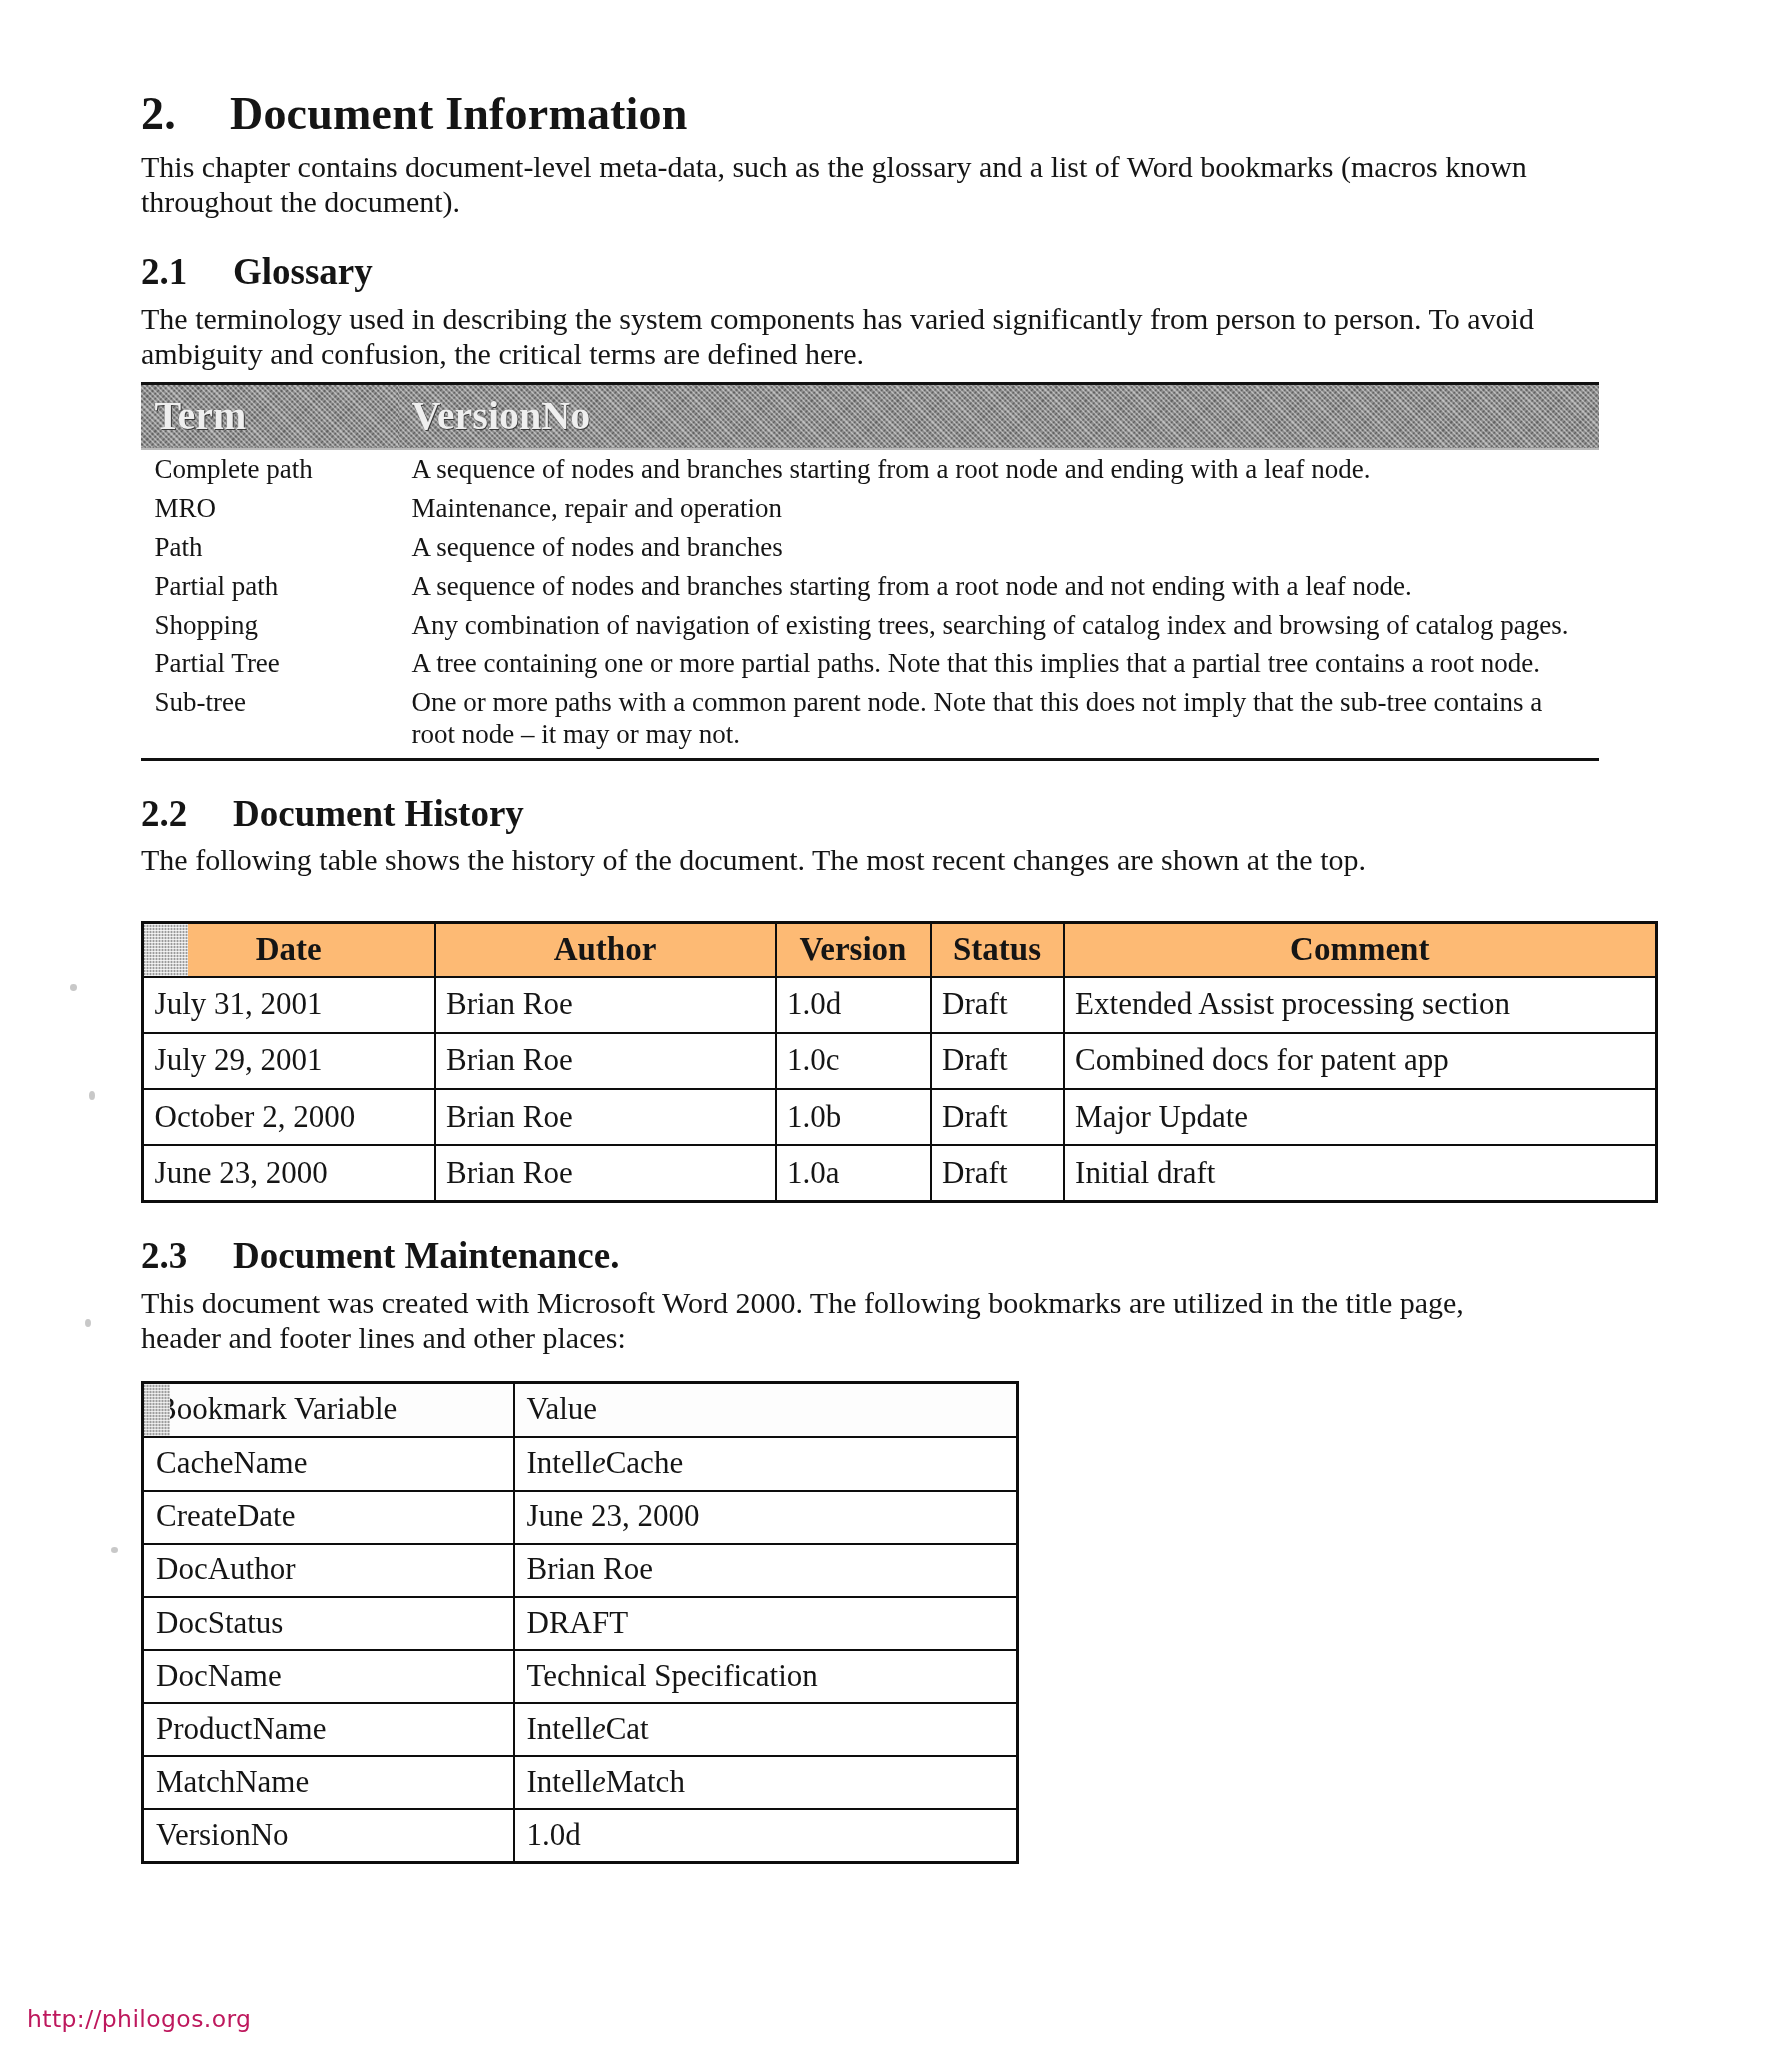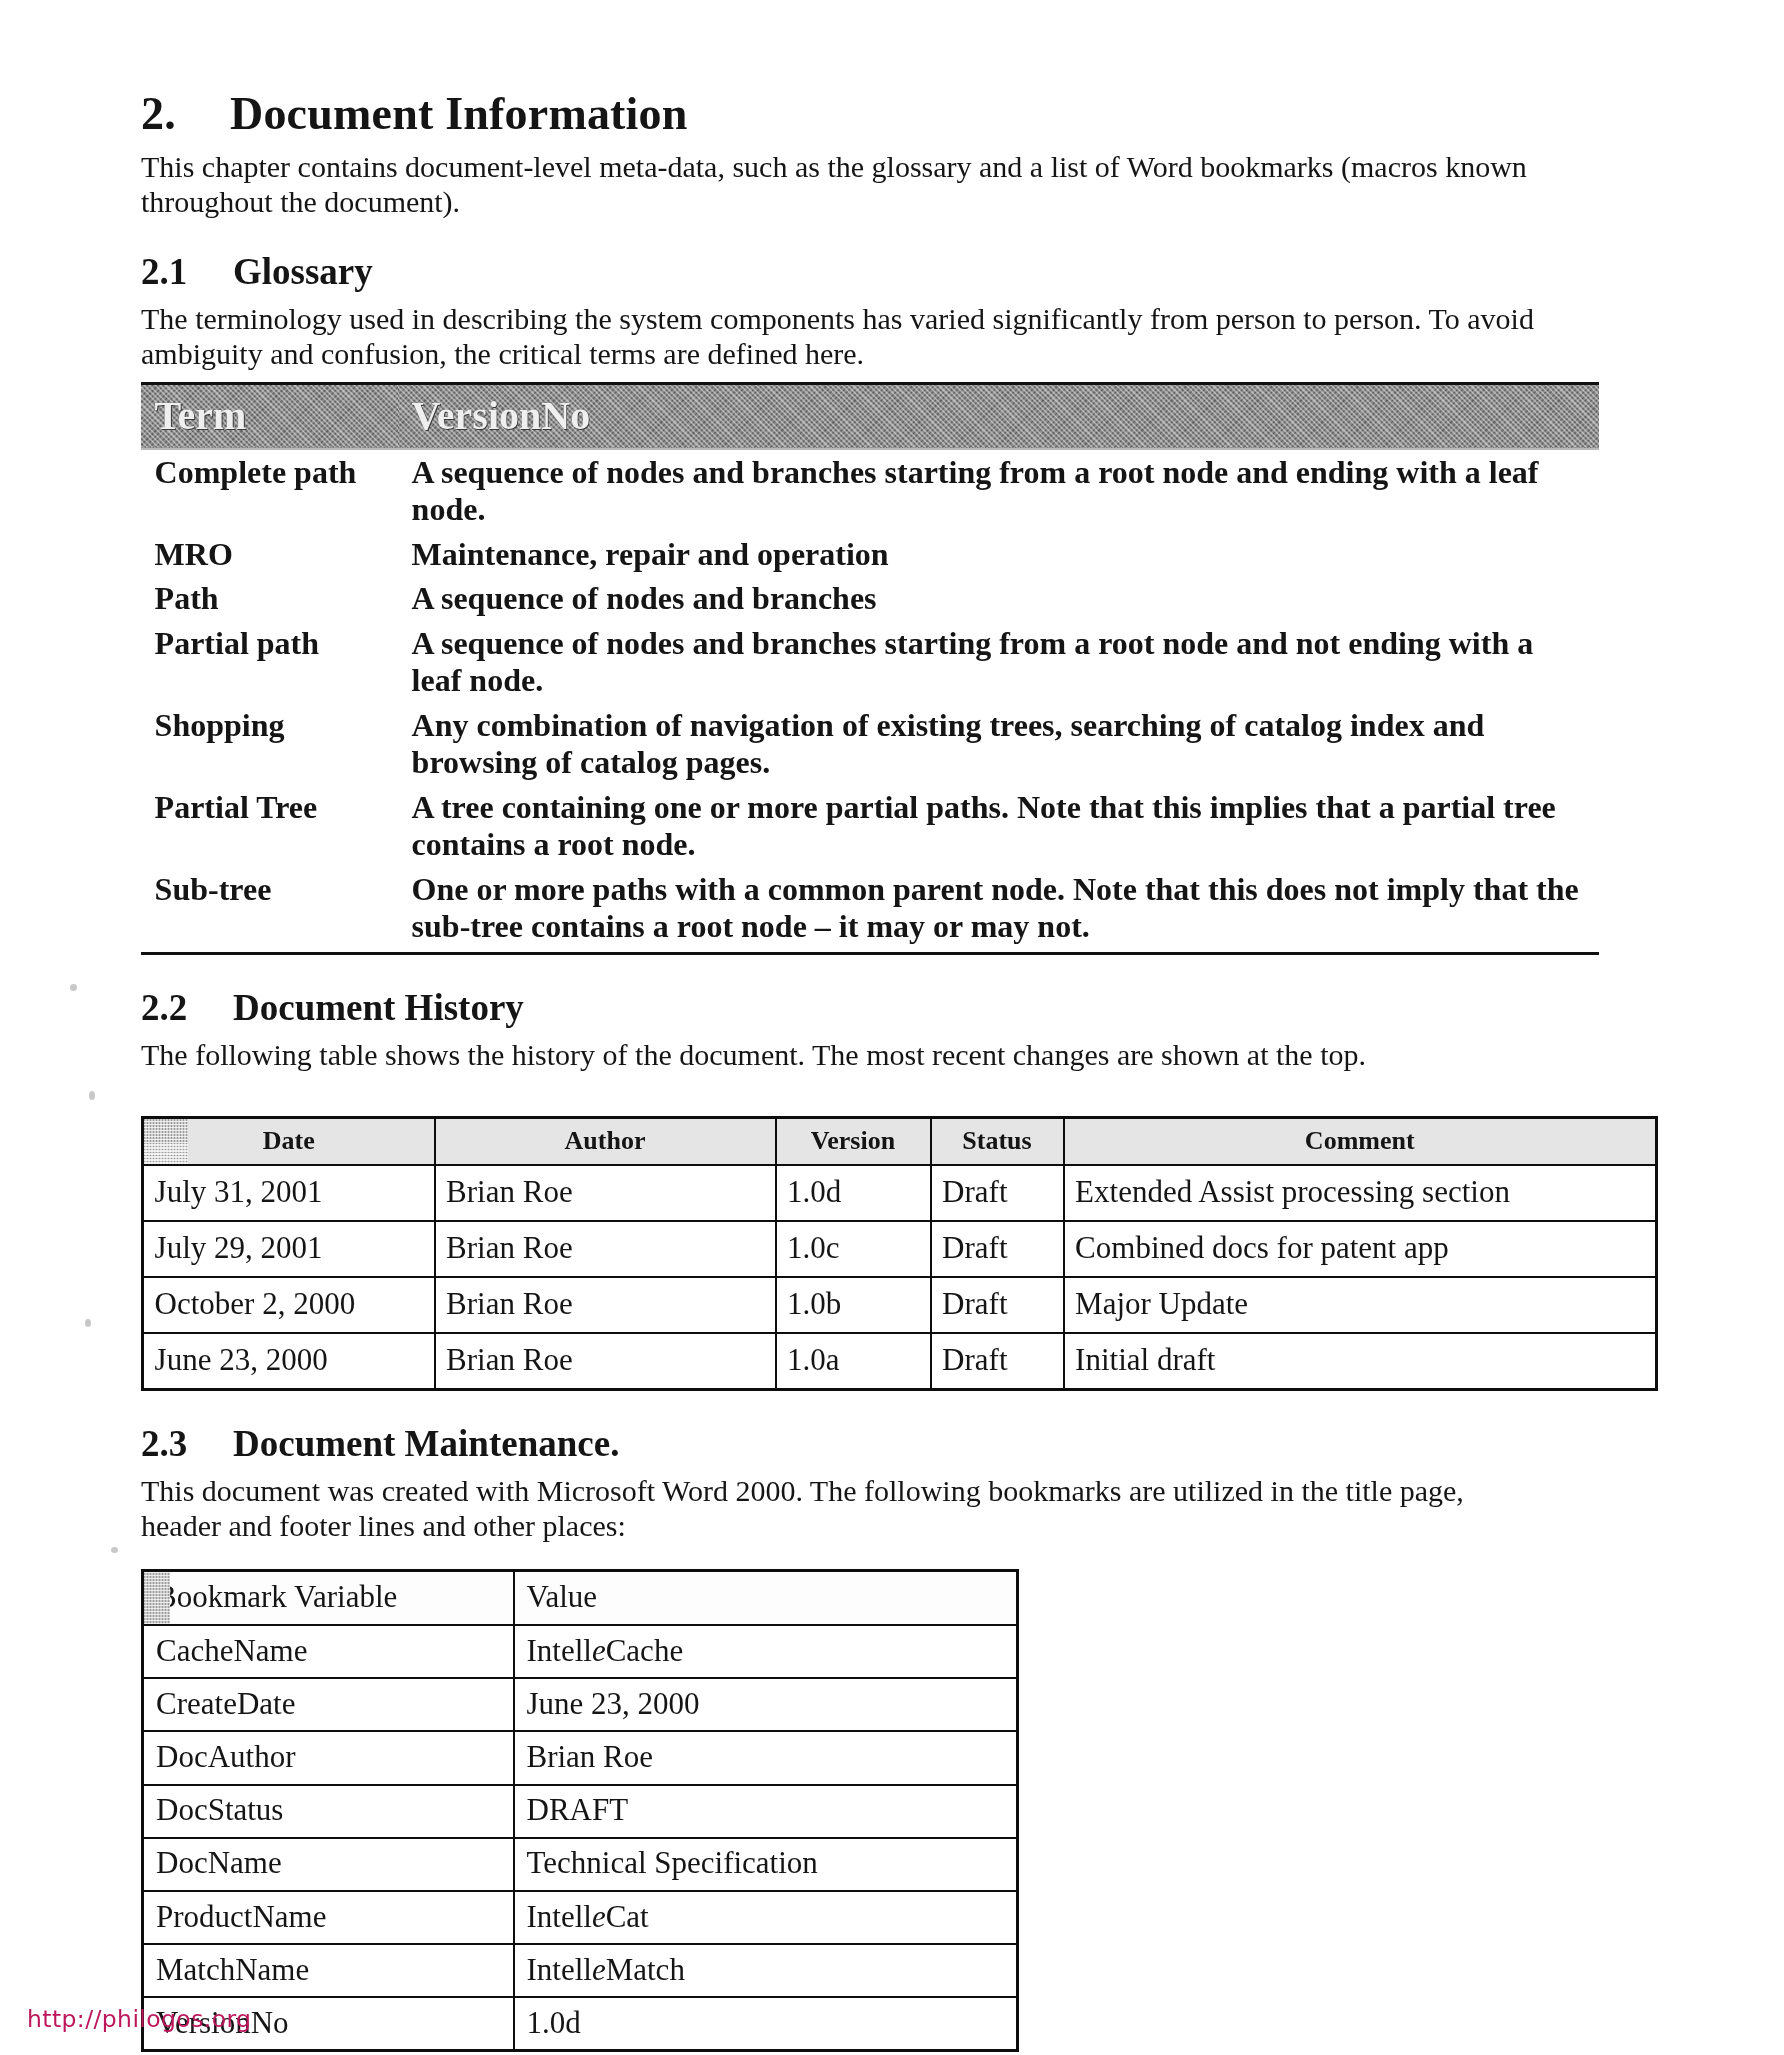--- a/index.html
+++ b/index.html
@@ -87,50 +87,49 @@
     font-size: 40px;
     font-weight: bold;
     text-align: left;
     padding: 7.6px 0 9px 13.6px;
     height: 39px;
     border-top: 3.8px solid #111;
     border-bottom: 2.3px solid #b9b9b9;
     vertical-align: middle;
   }
   .glossary tbody td {
-    font-size: 32px;
+    font-size: 27px;
     line-height: 1.16;
     padding: 3.8px 9px 3.8px 13.6px;
     vertical-align: top;
     border: none;
-    font-weight: bold;
   }
   .glossary tbody tr:last-child td {
     border-bottom: 3.8px solid #111;
     padding-bottom: 7.6px;
   }
   .glossary .col-term  { width: 257px; }
   .glossary .col-def   { width: auto; }
 
   
   .history {
     margin-top: 44px;
     margin-left: 0px;
     width: 1517px;
     border-collapse: collapse;
     table-layout: fixed;
     border: 3px solid #0d0d0d;
   }
   .history th {
-    font-size: 26px;
+    font-size: 33px;
     font-weight: bold;
     text-align: center;
     padding: 6.8px 4.5px 8.3px 4.5px;
     border: 2.3px solid #0d0d0d;
-    background: #e5e5e5;
+    background: #fdba74;
     position: relative;
   }
   .history th.speck::before {
     content: "";
     position: absolute;
     left: 0; top: 0; bottom: 0;
     width: 44px;
     background-color: #cfcfcf;
     background-image:
       repeating-linear-gradient(0deg, rgba(255,255,255,0.75) 0 1.5px, rgba(0,0,0,0) 1.5px 3px),

